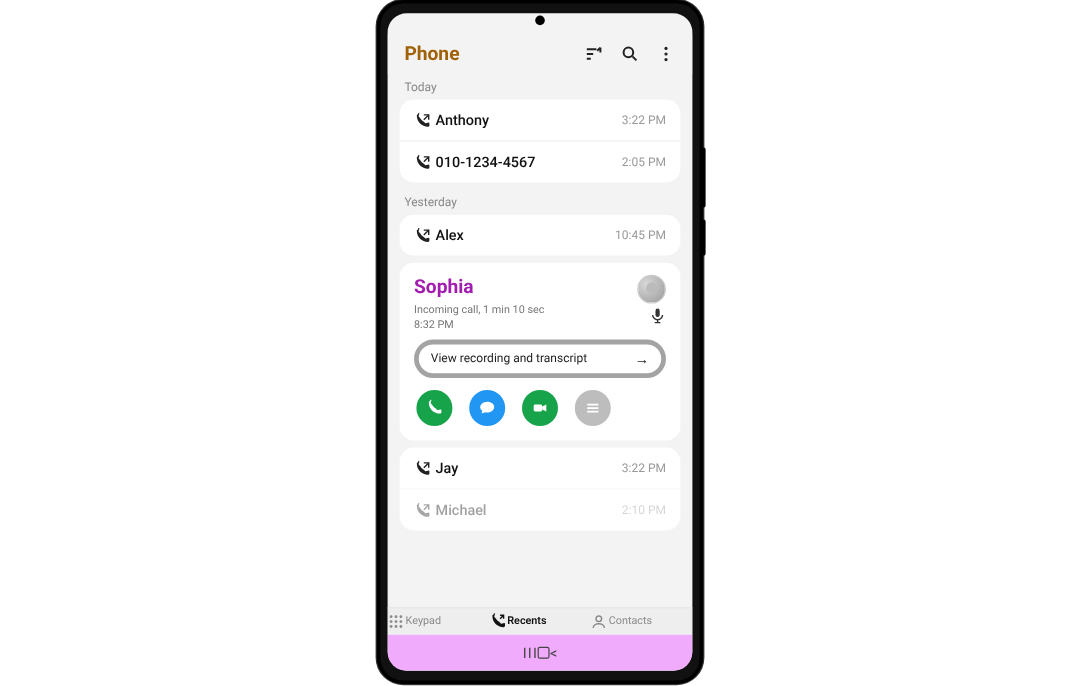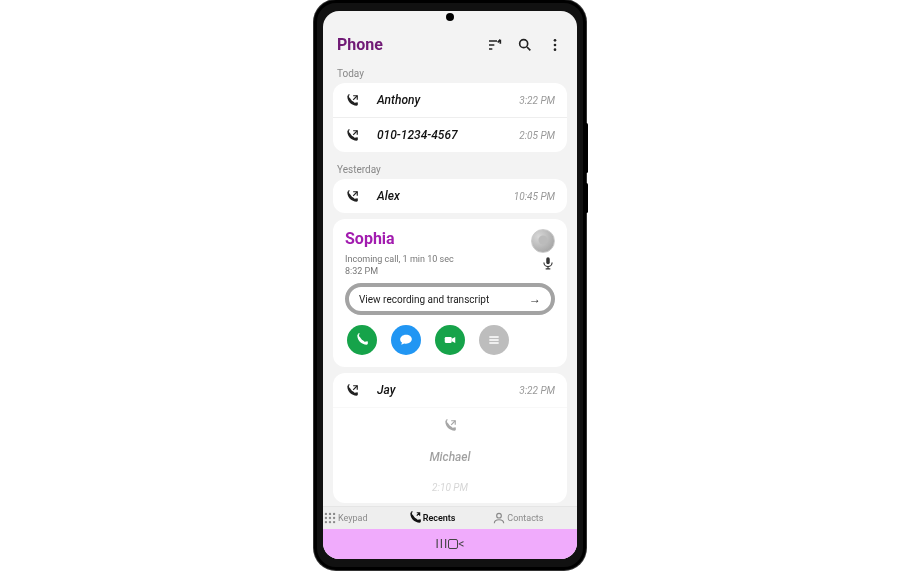--- a/index.html
+++ b/index.html
@@ -57,21 +57,21 @@
   .status-gap { height: 18px; }
   .appbar {
     display: flex;
     align-items: center;
     padding: 6px 14px 8px 14px;
     background: #f3f3f3;
   }
   .appbar .title {
     font-size: 16px;
     font-weight: 700;
-    color: #701a75;
+    color: #a16207;
     flex: 1;
   }
   .appbar .actions { display: flex; gap: 14px; }
   .appbar .icon-btn { width: 16px; height: 16px; color: #222; cursor: pointer; }
 
   
   .content { flex: 1; overflow: hidden; }
   .section-label {
     font-size: 10px;
     color: #888;
@@ -80,23 +80,22 @@
   .card {
     margin: 0 10px 6px 10px;
     background: #fff;
     border-radius: 12px;
     overflow: hidden;
   }
   .row {
     display: flex;
     align-items: center;
     padding: 10px 12px;
-    gap: 18px;
+    gap: 4px;
     cursor: pointer;
-    font-style: italic;
   }
   .row + .row { border-top: 1px solid #eee; }
   .call-icon { width: 14px; height: 14px; color: #222; flex-shrink: 0; }
   .row .name { font-size: 12px; color: #111; font-weight: 500; flex: 1; }
   .row .time { font-size: 10px; color: #999; }
 
   
   .detail {
     padding: 10px 12px 12px 12px;
   }
@@ -342,21 +341,21 @@
           <span class="call-icon">
             <svg viewBox="0 0 24 24" fill="currentColor">
                 <path d="M6 2c-1 0-2 .9-2 2 0 9 7 16 16 16 1.1 0 2-1 2-2v-3c0-.6-.4-1-1-1l-4 1c-.4.1-.8 0-1-.3l-2-2c-2-1-4-3-5-5l-2-2c-.3-.2-.4-.6-.3-1l1-4c0-.6-.4-1-1-1H6z"></path>
                 <path d="M14 3l7 0 0 7" fill="none" stroke="currentColor" stroke-width="2"></path>
                 <path d="M14 10l7-7" fill="none" stroke="currentColor" stroke-width="2"></path>
               </svg>
           </span>
           <span class="name">Jay</span>
           <span class="time">3:22 PM</span>
         </div>
-        <div class="row" style="opacity:.4;flex-direction:column;">
+        <div class="row" style="opacity:.4;">
           <span class="call-icon">
             <svg viewBox="0 0 24 24" fill="currentColor">
                 <path d="M6 2c-1 0-2 .9-2 2 0 9 7 16 16 16 1.1 0 2-1 2-2v-3c0-.6-.4-1-1-1l-4 1c-.4.1-.8 0-1-.3l-2-2c-2-1-4-3-5-5l-2-2c-.3-.2-.4-.6-.3-1l1-4c0-.6-.4-1-1-1H6z"></path>
                 <path d="M14 3l7 0 0 7" fill="none" stroke="currentColor" stroke-width="2"></path>
                 <path d="M14 10l7-7" fill="none" stroke="currentColor" stroke-width="2"></path>
               </svg>
           </span>
           <span class="name">Michael</span>
           <span class="time">2:10 PM</span>
         </div>

